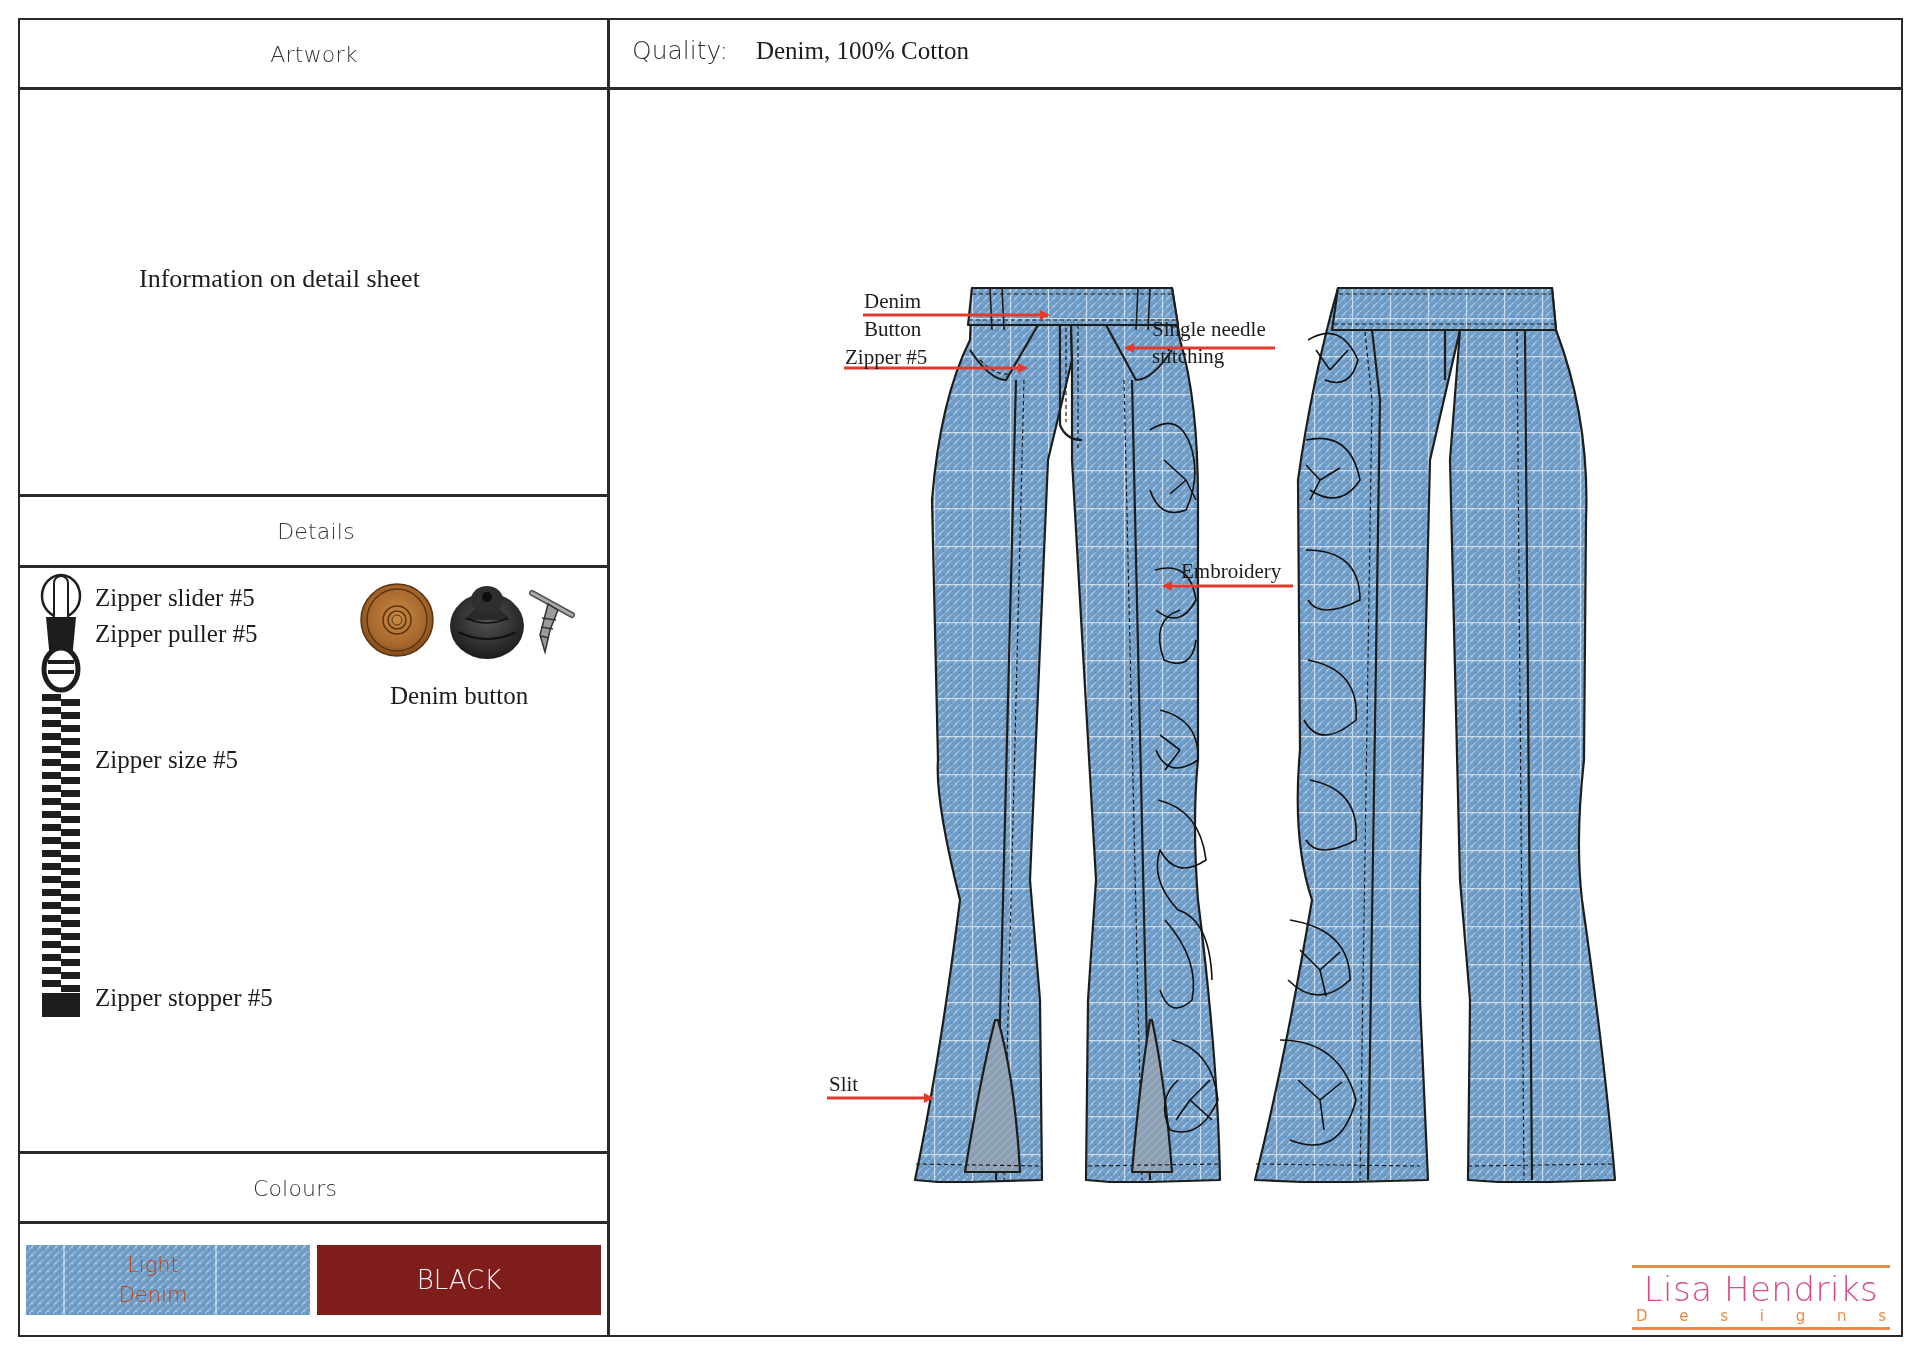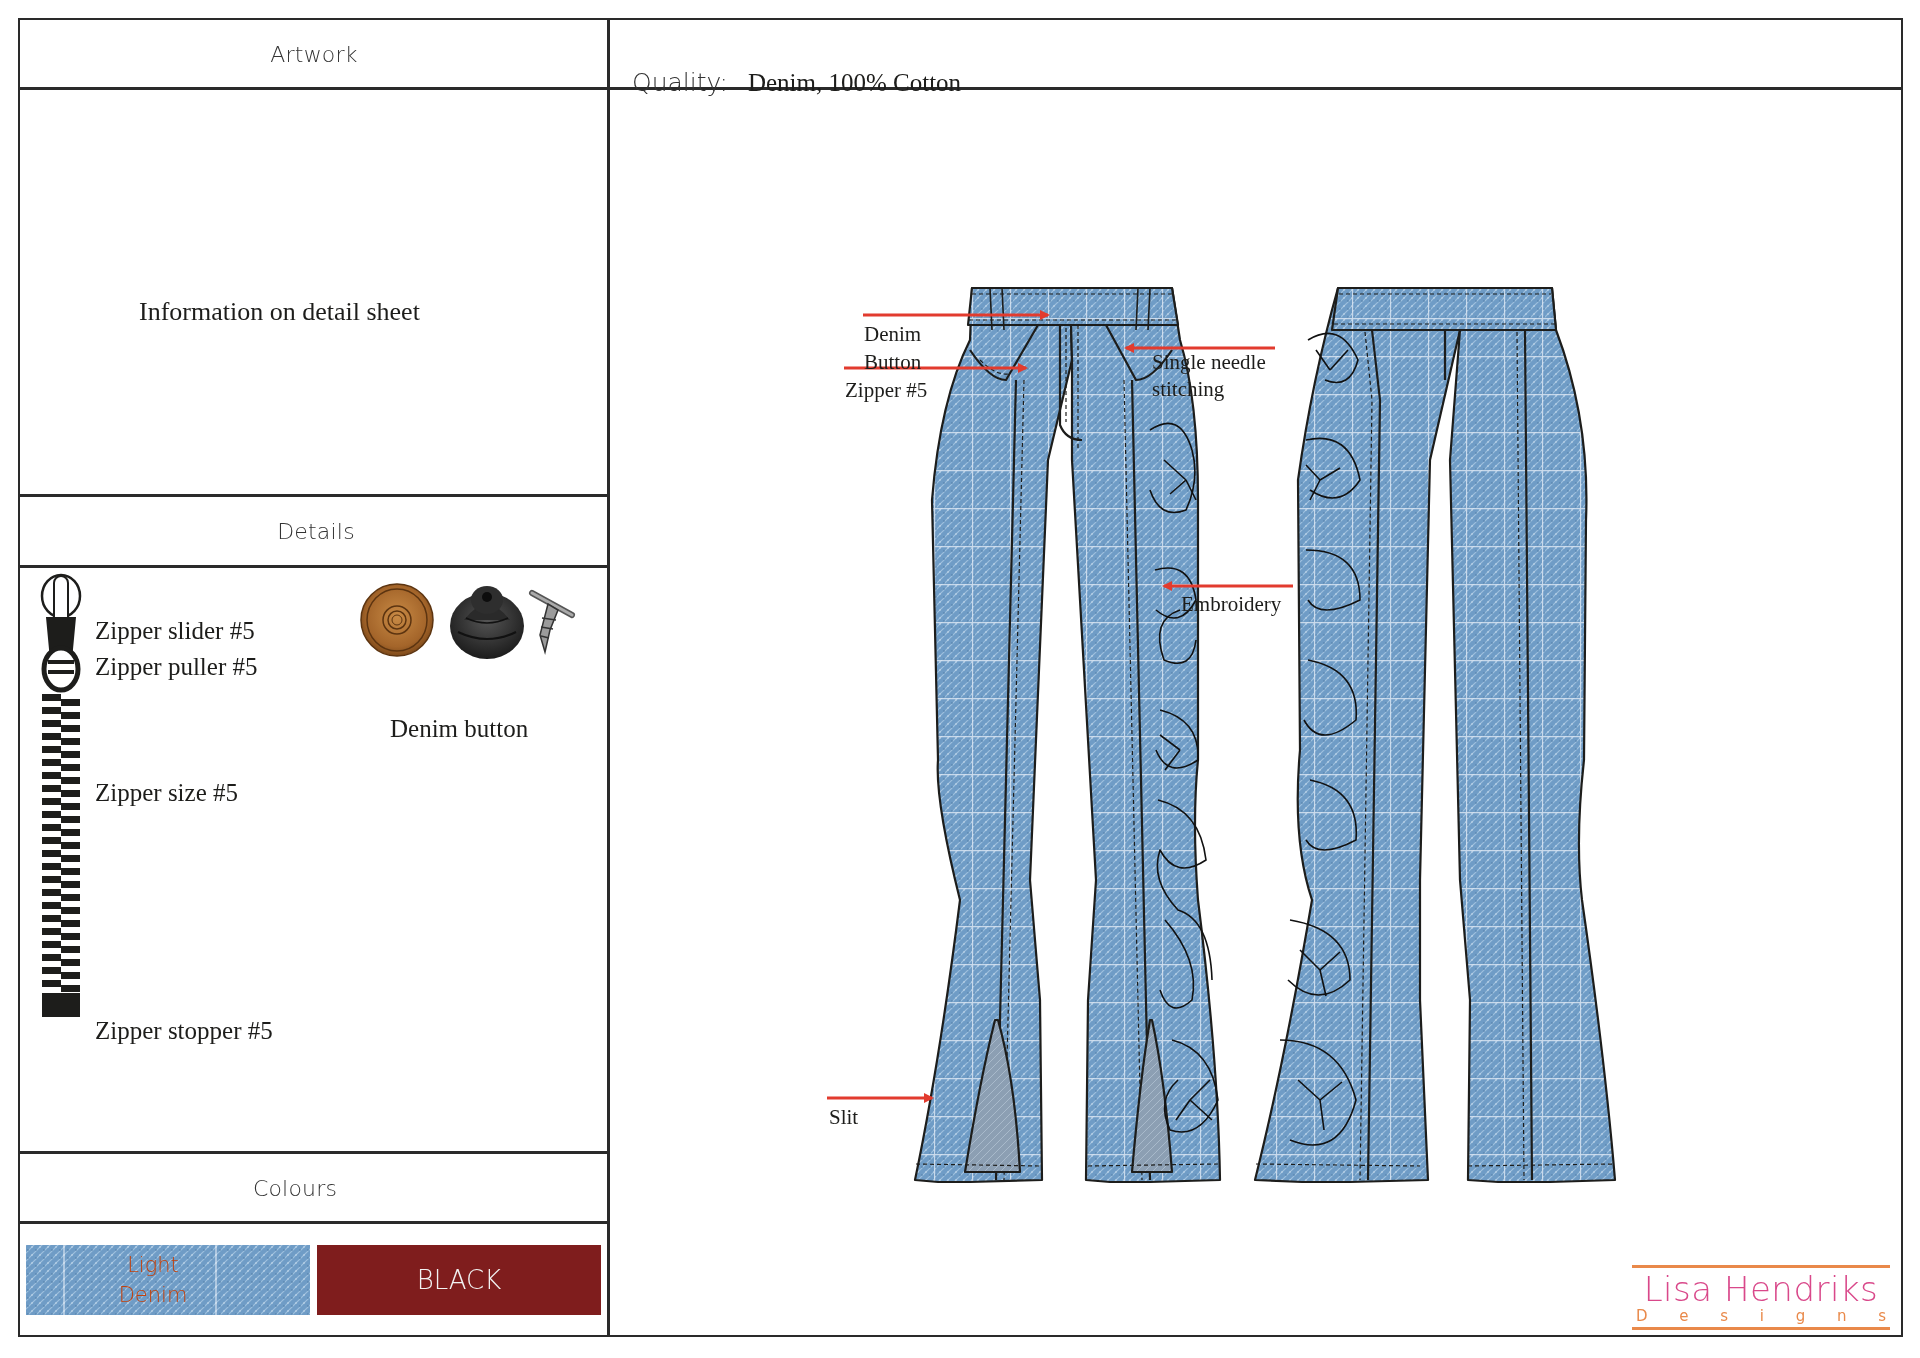--- a/index.html
+++ b/index.html
@@ -2,21 +2,21 @@
 <html><head>
 <meta charset="utf-8">
 <style>
   html, body { margin:0; padding:0; background:#ffffff; }
   body { width:1920px; height:1358px; position:relative; overflow:hidden; font-family:"Liberation Serif", serif; color:#1d1d1b; }
   .sheet { position:absolute; left:18px; top:18px; width:1885px; height:1319px; border:2.5px solid #2a2a2a; box-sizing:border-box; }
   .hline { position:absolute; height:2.5px; background:#2a2a2a; }
   .vline { position:absolute; width:2.5px; background:#2a2a2a; }
   .sans { font-family:"DejaVu Sans", sans-serif; font-weight:200; color:#333; }
   .hdr { position:absolute; display:flex; align-items:center; justify-content:center; font-size:22px; letter-spacing:0.2px; }
-  .serif { font-family:"Liberation Serif", serif; color:#1d1d1b;margin-top:33px; }
+  .serif { font-family:"Liberation Serif", serif; color:#1d1d1b; }
   .abs { position:absolute; }
   .lbl { position:absolute; font-size:25px; white-space:nowrap; }
   .swatch { position:absolute; display:flex; align-items:center; justify-content:center; text-align:center; }
   .ann { position:absolute; font-size:21px; line-height:27px; white-space:nowrap; color:#1d1d1b; }
   .logo-wrap { position:absolute; left:1632px; top:1265px; width:258px; height:64px; }
   .logo-line { position:absolute; left:0; width:258px; height:3px; background:#e9894a; }
   .logo-main { position:absolute; left:0; top:4px; width:258px; text-align:center; font-family:"DejaVu Sans", sans-serif; font-weight:300; font-size:34px; color:#d9488a; letter-spacing:0.5px; }
   .logo-sub { position:absolute; left:4px; top:42px; width:250px; display:flex; justify-content:space-between; font-family:"DejaVu Sans", sans-serif; font-size:15px; color:#e9894a; }
 </style>
 </head>
@@ -48,21 +48,21 @@
 <div class="sheet"></div>
 
 <div class="vline" style="left:607px; top:18px; height:1319px;"></div>
 <div class="hline" style="left:18px; top:87px; width:1885px;"></div>
 <div class="hline" style="left:18px; top:494px; width:590px;"></div>
 <div class="hline" style="left:18px; top:565px; width:590px;"></div>
 <div class="hline" style="left:18px; top:1151px; width:590px;"></div>
 <div class="hline" style="left:18px; top:1221px; width:590px;"></div>
 
 <div class="hdr sans" style="left:20px; top:20px; width:588px; height:68px;">Artwork</div>
-<div class="abs" style="left:632px; top:36px; display:flex; align-items:baseline; gap:20px;">
+<div class="abs" style="left:632px; top:36px; display:flex; align-items:baseline; gap:28px;">
   <span class="sans" style="font-size:25px;">Quality:</span>
   <span class="serif" style="font-size:25px;">Denim, 100% Cotton</span>
 </div>
 
 <div class="lbl serif" style="left:139px; top:264px; font-size:26px;">Information on detail sheet</div>
 
 <div class="hdr sans" style="left:20px; top:497px; width:520px; height:68px;padding-left:36px;">Details</div>
 
 <svg class="abs" style="left:36px; top:572px;" width="50" height="450" viewBox="0 0 50 450">
 

